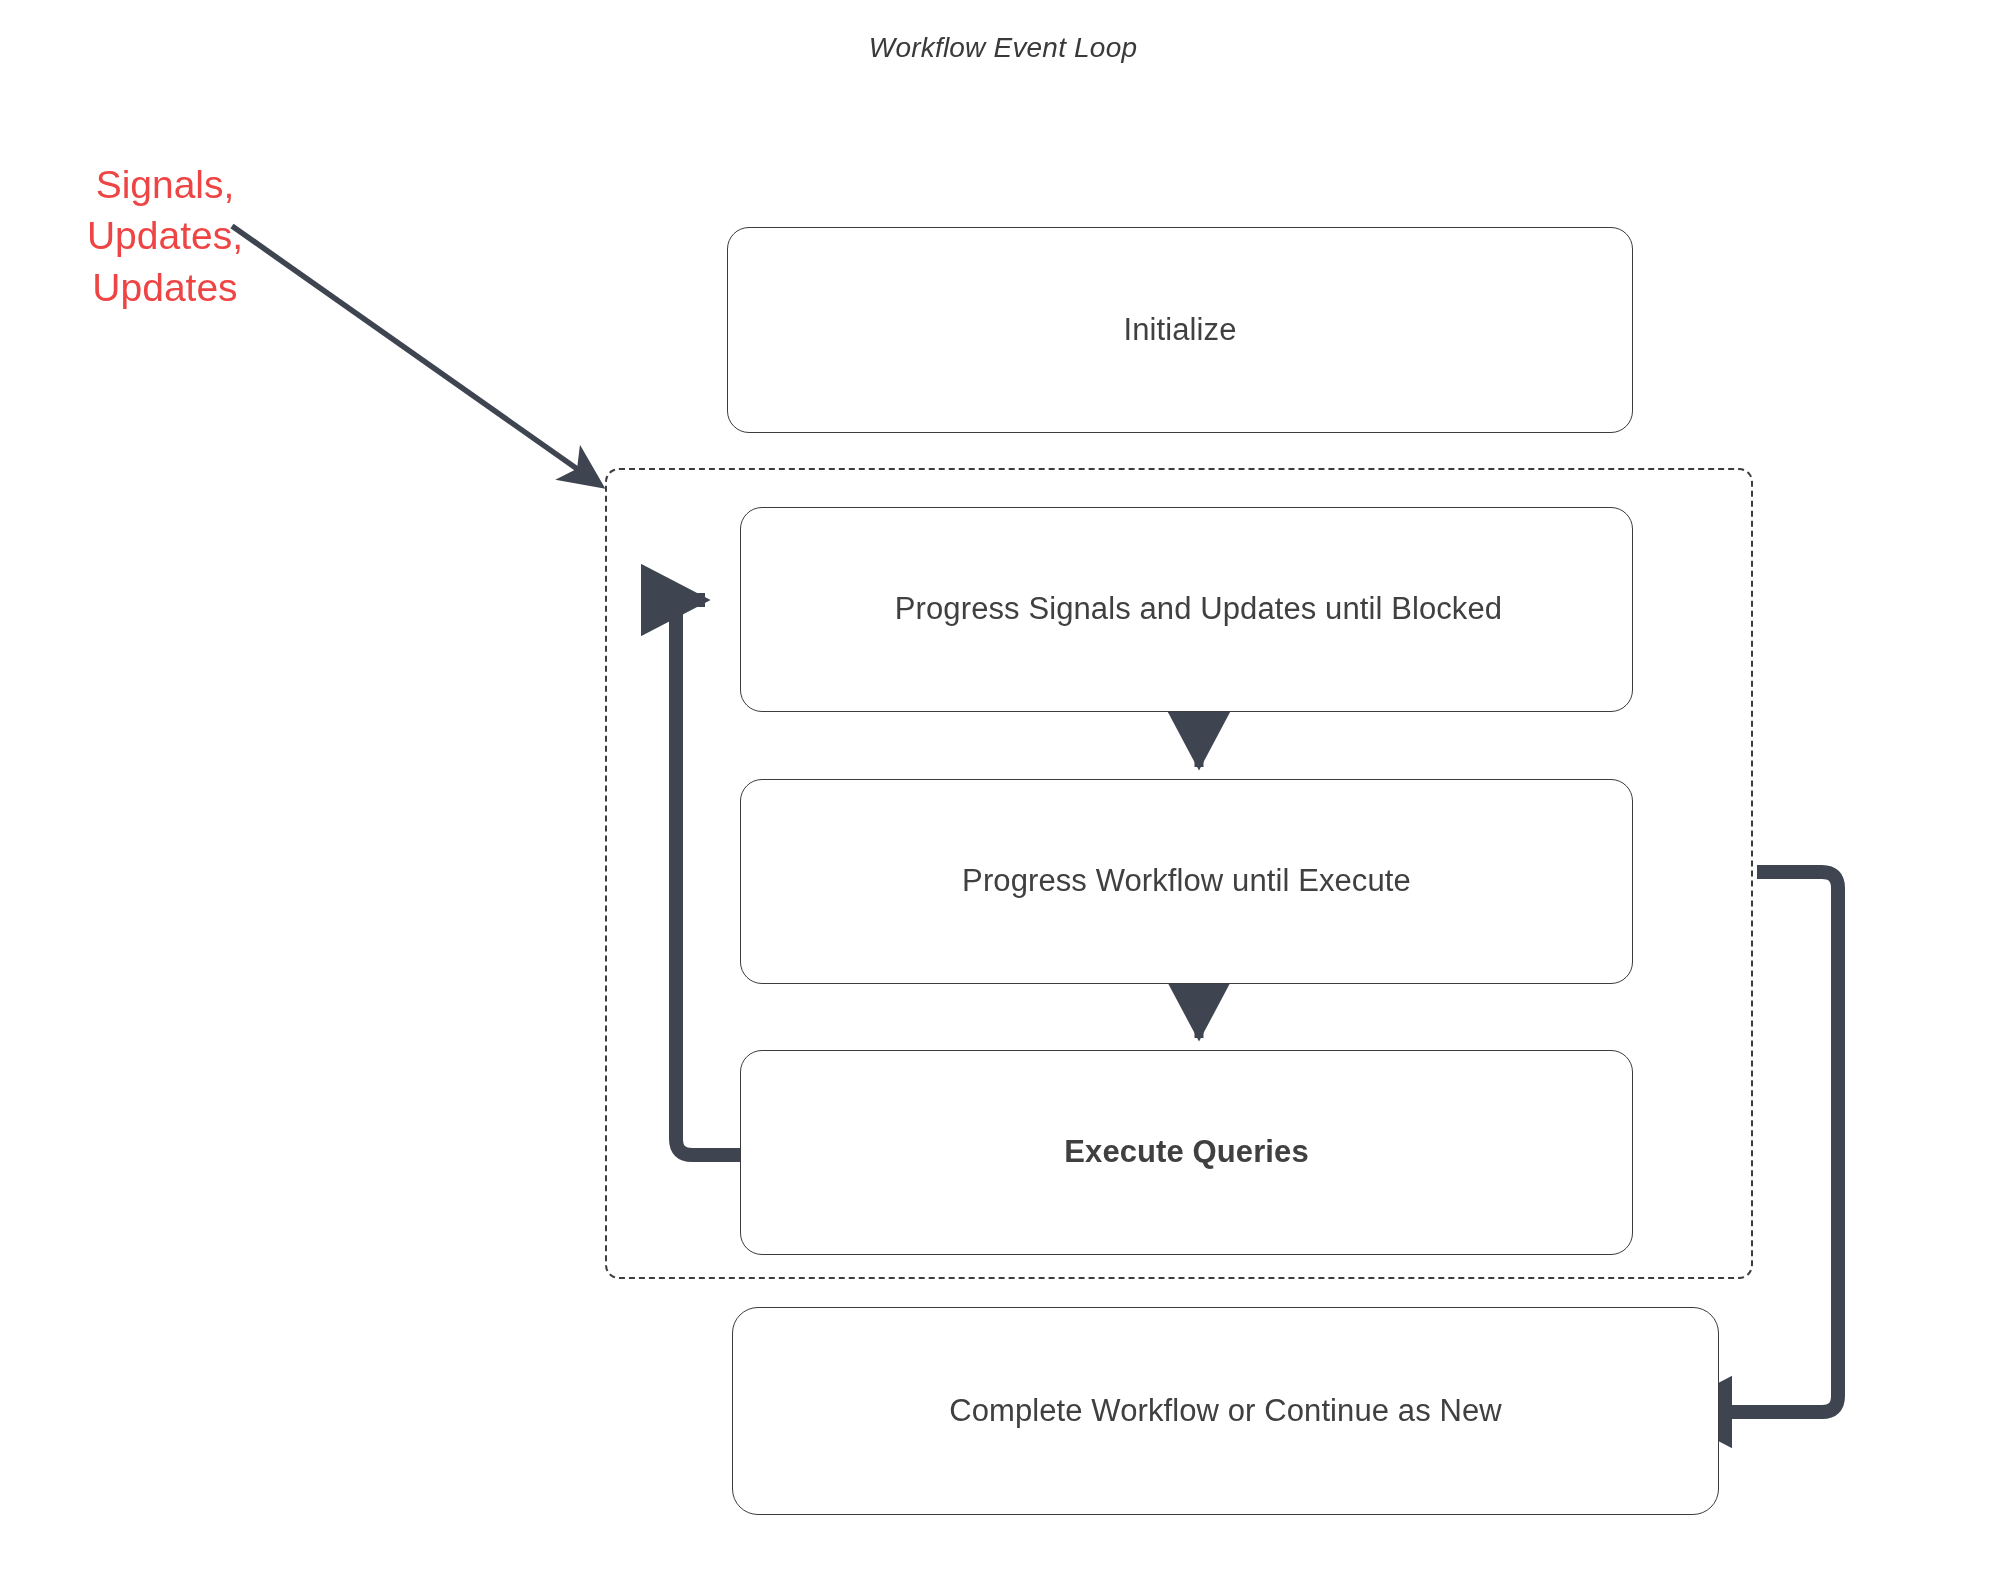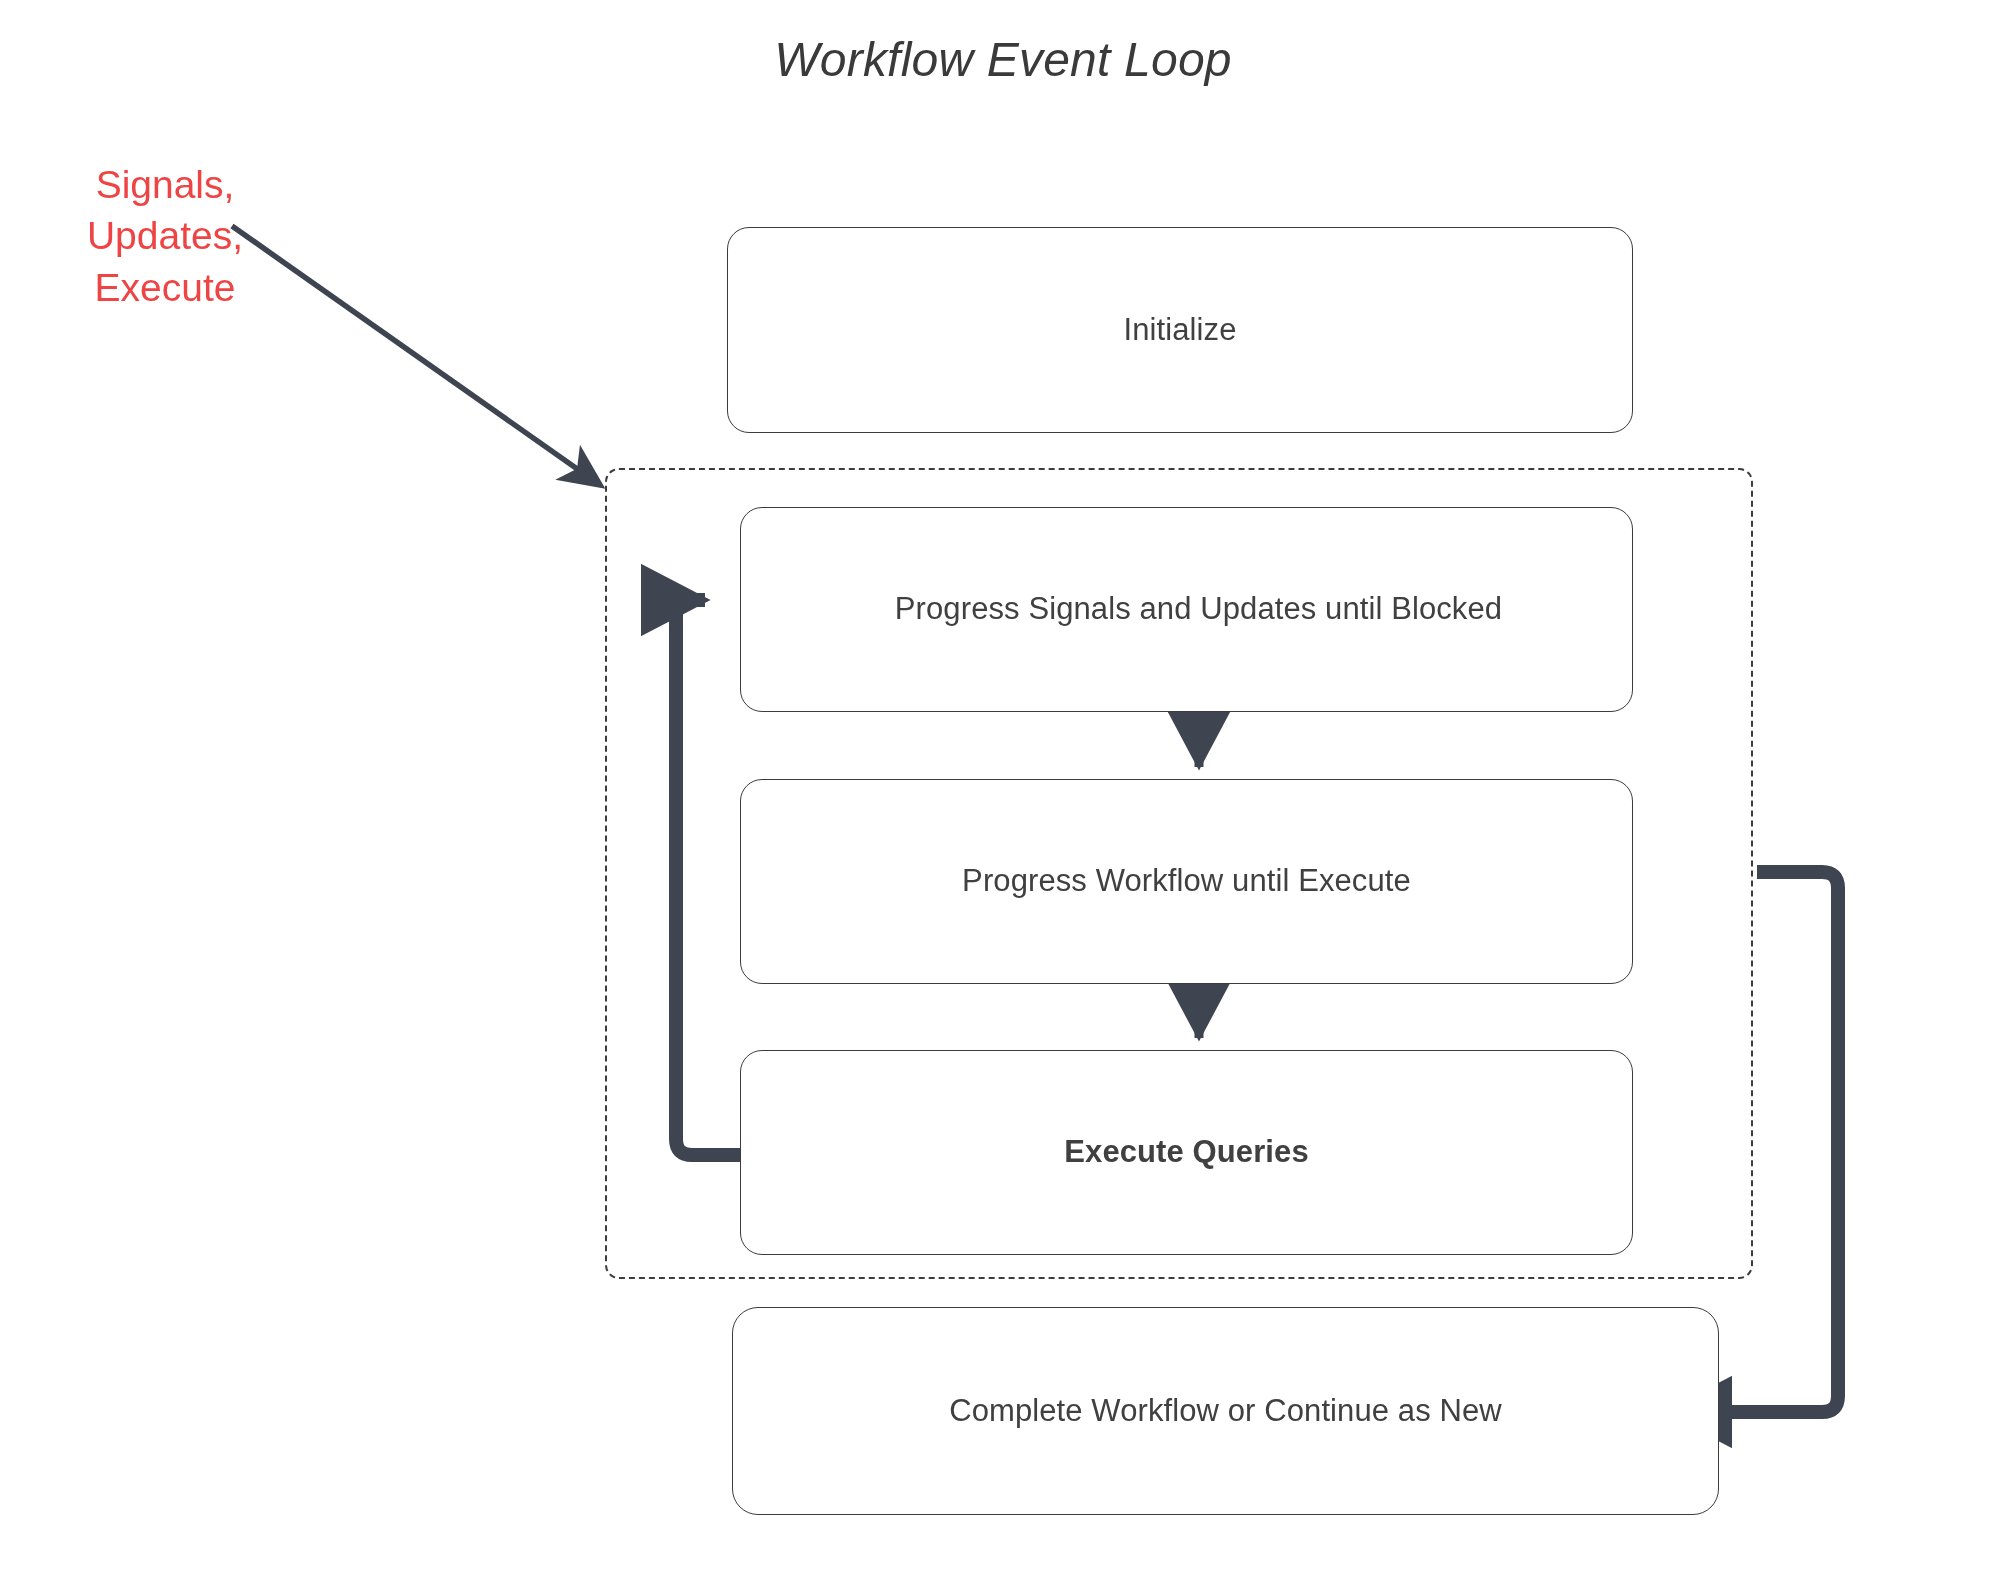--- a/index.html
+++ b/index.html
@@ -59,21 +59,21 @@
     border-radius: 14px;
     background: transparent;
   }
   #diagram-title {
     position: absolute;
     left: 0;
     top: 32px;
     width: 2006px;
     text-align: center;
     font-style: italic;
-    font-size: 48px;
+    font-size: 28px;
     color: #3a3a3a;
     letter-spacing: 0.2px;
   }
   #external-input-label {
     position: absolute;
     left: 20px;
     top: 135px;
     width: 290px;
     text-align: center;
     font-size: 39px;
@@ -90,21 +90,21 @@
 </style>
 </head>
 <body>
 
 <div id="canvas">
 
   <div id="diagram-title">Workflow Event Loop</div>
 
   <div id="external-input-label">
     <div>Signals, Updates,</div>
-    <div>Execute</div>
+    <div>Updates</div>
   </div>
 
   <div id="loop-container"></div>
 
   <svg class="svg-layer" viewBox="0 0 2006 1576" xmlns="http://www.w3.org/2000/svg">
     <defs>
       <marker id="arrow-thin" markerWidth="9" markerHeight="9" refX="7.2" refY="4.5" orient="auto" markerUnits="strokeWidth">
         <path d="M0,0.6 L8.4,4.5 L0,8.4 L2.1,4.5 Z" fill="#3e4450"></path>
       </marker>
       <marker id="arrow-block" markerWidth="7" markerHeight="7" refX="6.2" refY="3.5" orient="auto" markerUnits="strokeWidth">

